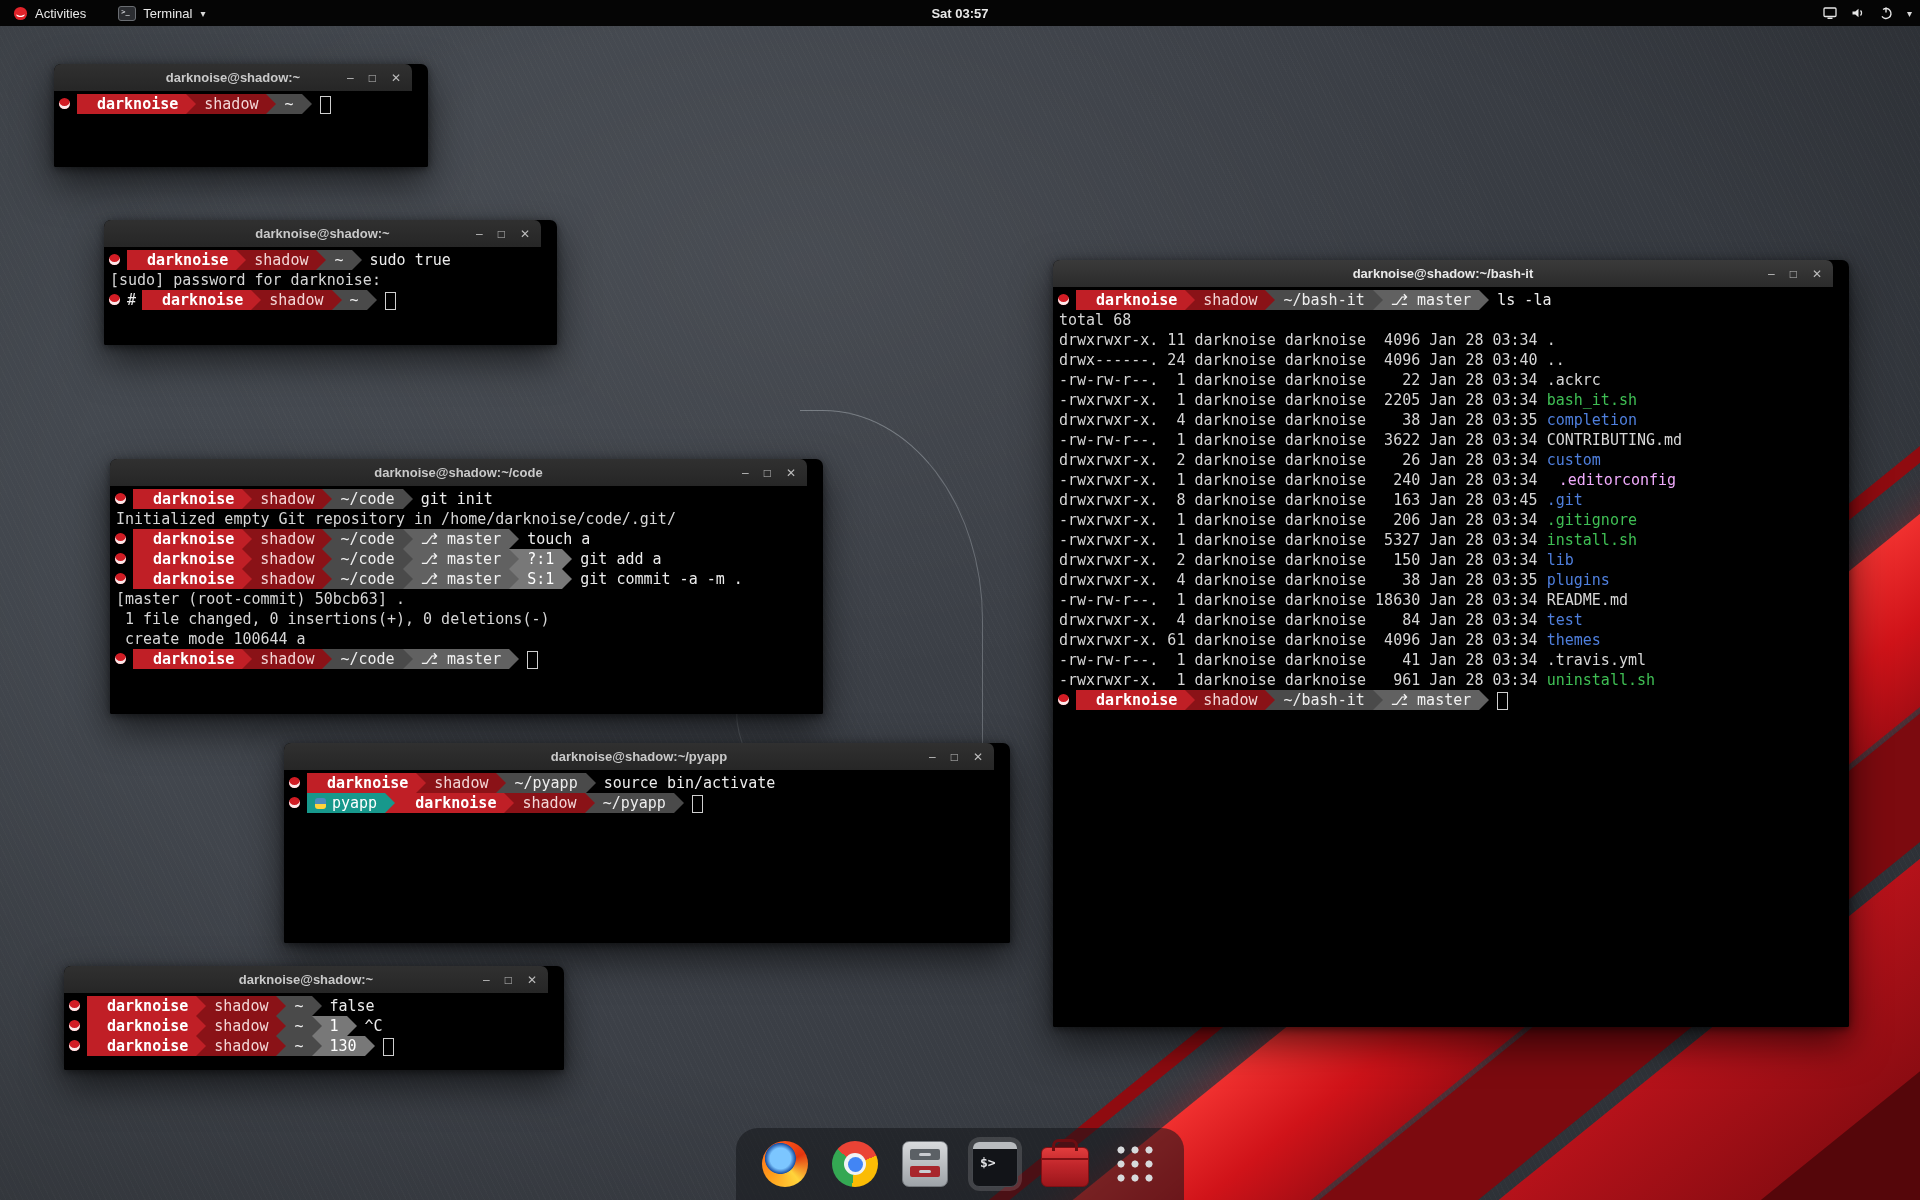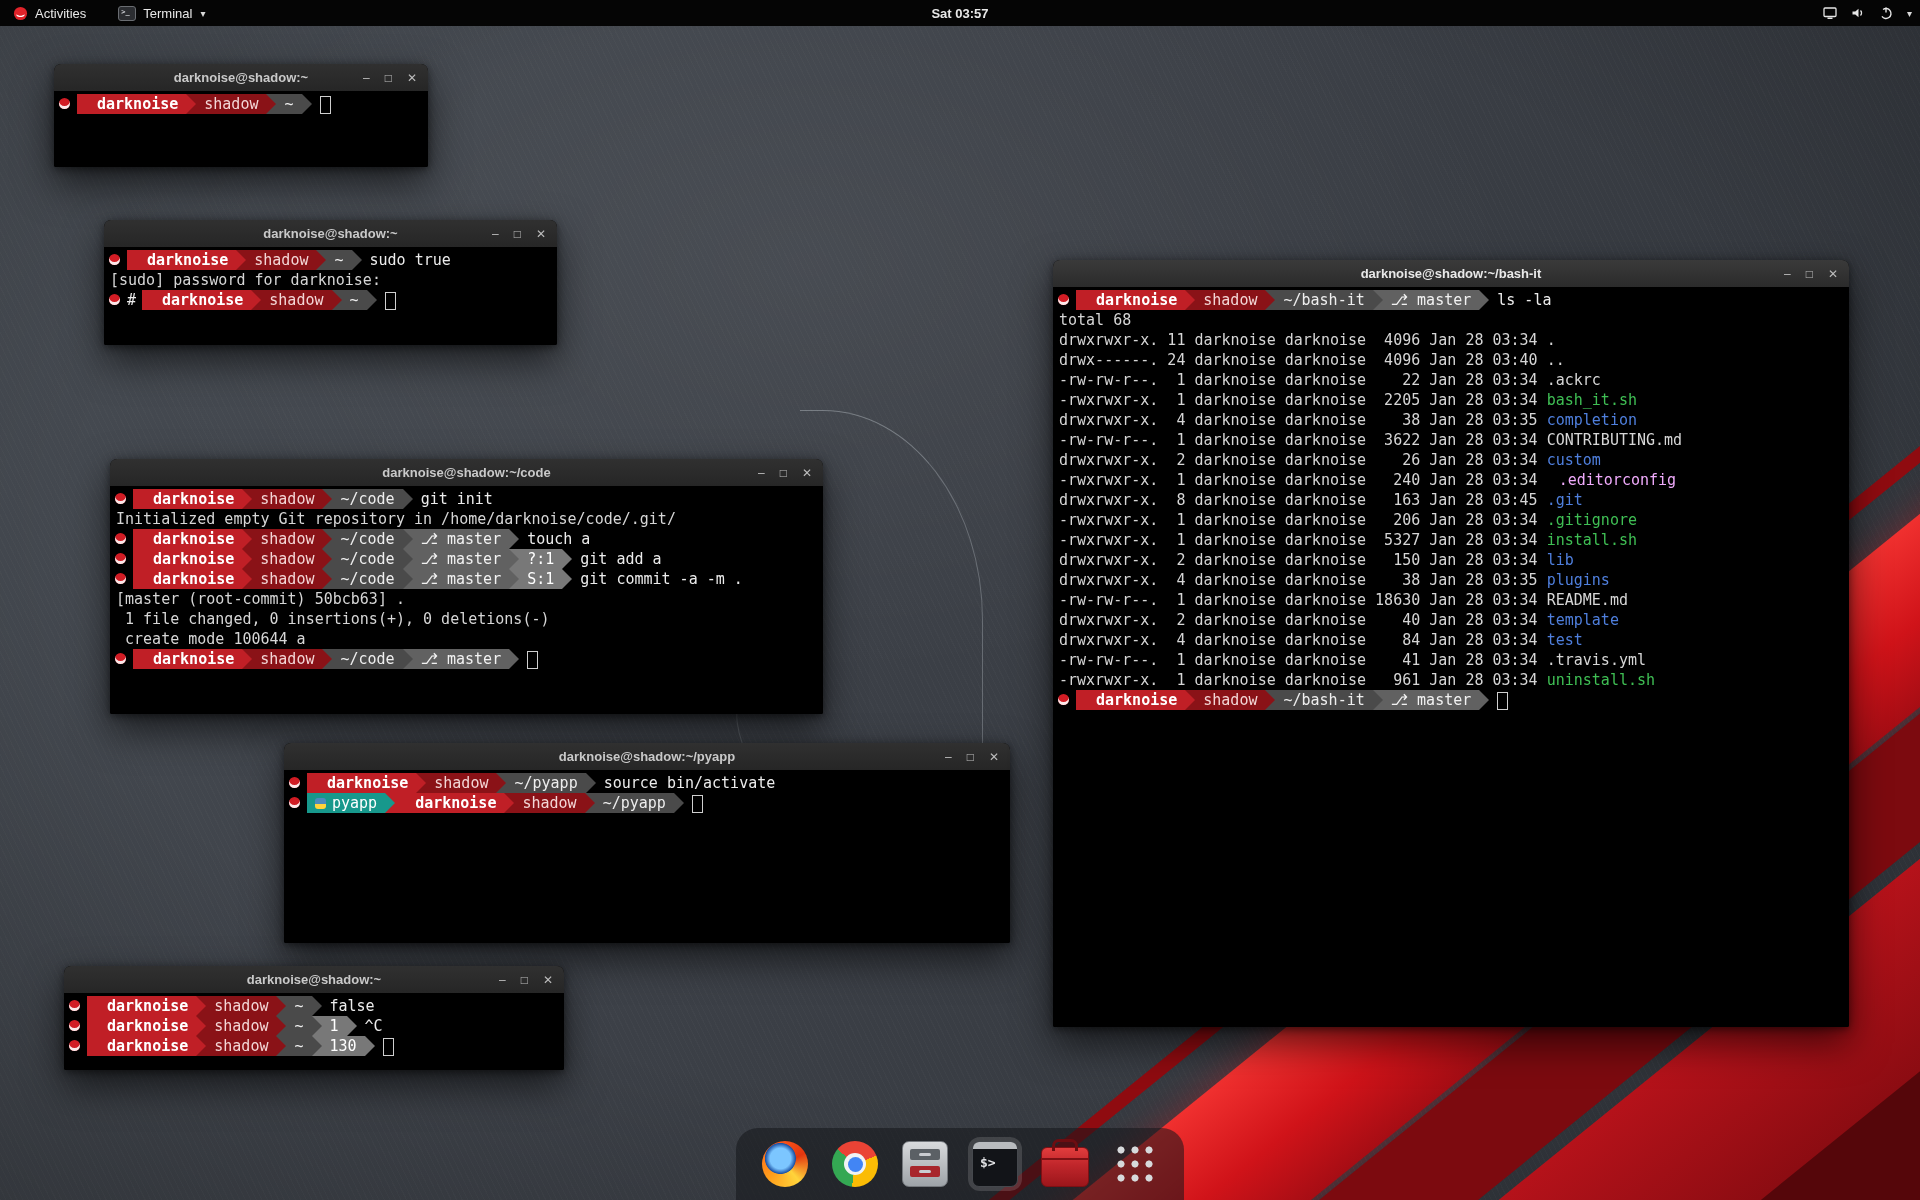--- a/index.html
+++ b/index.html
@@ -41,21 +41,21 @@
   .term-mini::before{content:">_";position:absolute;left:2px;top:1px;font:700 7px "DejaVu Sans Mono",monospace;color:#cfd2d6;}
   #tb-clock{position:absolute;left:50%;top:0;transform:translateX(-50%);height:100%;
       display:flex;align-items:center;font-weight:700;}
   #tb-right{position:absolute;right:8px;top:0;height:100%;display:flex;align-items:center;gap:12px;}
   .chev{font-size:10px;margin-left:1px;color:#d9d9d9;}
 
   
   #windows-layer{position:absolute;inset:0;z-index:10;}
   .win{position:absolute;border-radius:7px 7px 2px 2px;background:#000;
       box-shadow:0 16px 38px rgba(0,0,0,.6),0 2px 8px rgba(0,0,0,.5);}
-  .wtitle{position:absolute;top:0;left:0;right:0;height:27px;
+  .wtitle{position:absolute;top:0;left:0;right:16px;height:27px;
       background:linear-gradient(180deg,#303030,#262626);border-bottom:1px solid #141414;
       border-radius:7px 7px 0 0;color:#c9c9c9;}
   .wtitle.focused{background:linear-gradient(180deg,#3a3a3a,#2b2b2b);color:#e9e9e9;}
   .wtitle-text{position:absolute;left:60px;right:60px;top:0;height:27px;line-height:27px;
       text-align:center;font-size:13px;font-weight:700;white-space:nowrap;overflow:hidden;}
   .wbtns{position:absolute;right:11px;top:0;height:27px;display:flex;align-items:center;gap:15px;}
   .wbtn{font-size:12px;line-height:1;color:#bdbdbd;}
   .wbody{position:absolute;top:27px;left:0;right:0;bottom:0;background:#000;
       padding:3px 2px;overflow:hidden;border-radius:0 0 2px 2px;}
 
@@ -267,22 +267,22 @@
           <div class="term-line out">drwxrwxr-x.  4 darknoise darknoise    38 Jan 28 03:35 <span style="color: rgb(79, 127, 221);">completion</span></div>
           <div class="term-line out">-rw-rw-r--.  1 darknoise darknoise  3622 Jan 28 03:34 <span style="color: rgb(214, 214, 214);">CONTRIBUTING.md</span></div>
           <div class="term-line out">drwxrwxr-x.  2 darknoise darknoise    26 Jan 28 03:34 <span style="color: rgb(79, 127, 221);">custom</span></div>
           <div class="term-line out">-rwxrwxr-x.  1 darknoise darknoise   240 Jan 28 03:34 <span style="color: #f0abfc; margin-left: 12px;">.editorconfig</span></div>
           <div class="term-line out">drwxrwxr-x.  8 darknoise darknoise   163 Jan 28 03:45 <span style="color: rgb(79, 127, 221);">.git</span></div>
           <div class="term-line out">-rwxrwxr-x.  1 darknoise darknoise   206 Jan 28 03:34 <span style="color: rgb(63, 191, 84);">.gitignore</span></div>
           <div class="term-line out">-rwxrwxr-x.  1 darknoise darknoise  5327 Jan 28 03:34 <span style="color: rgb(63, 191, 84);">install.sh</span></div>
           <div class="term-line out">drwxrwxr-x.  2 darknoise darknoise   150 Jan 28 03:34 <span style="color: rgb(79, 127, 221);">lib</span></div>
           <div class="term-line out">drwxrwxr-x.  4 darknoise darknoise    38 Jan 28 03:35 <span style="color: rgb(79, 127, 221);">plugins</span></div>
           <div class="term-line out">-rw-rw-r--.  1 darknoise darknoise 18630 Jan 28 03:34 <span style="color: rgb(214, 214, 214);">README.md</span></div>
-          <div class="term-line out">drwxrwxr-x.  2 darknoise darknoise    40 Jan 28 03:34 <span style="color: rgb(79, 127, 221);">template</span></div>
           <div class="term-line out">drwxrwxr-x.  4 darknoise darknoise    84 Jan 28 03:34 <span style="color: rgb(79, 127, 221);">test</span></div>
+          <div class="term-line out">drwxrwxr-x. 61 darknoise darknoise  4096 Jan 28 03:34 <span style="color: rgb(79, 127, 221);">themes</span></div>
           <div class="term-line out">-rw-rw-r--.  1 darknoise darknoise    41 Jan 28 03:34 <span style="color: rgb(214, 214, 214);">.travis.yml</span></div>
           <div class="term-line out">-rwxrwxr-x.  1 darknoise darknoise   961 Jan 28 03:34 <span style="color: rgb(63, 191, 84);">uninstall.sh</span></div>
           <div class="term-line prow"><span class="rh-dot"></span><span class="seg seg-user" style="background: rgb(192, 31, 38); color: rgb(255, 255, 255);">darknoise</span><span class="pl-arrow" style="--prev: #c01f26; --next: #8a1217;"></span><span class="seg seg-host" style="background: rgb(138, 18, 23); color: rgb(243, 214, 214);">shadow</span><span class="pl-arrow" style="--prev: #8a1217; --next: #4a4a4a;"></span><span class="seg seg-path" style="background: rgb(74, 74, 74); color: rgb(238, 238, 238);">~/bash-it</span><span class="pl-arrow" style="--prev: #4a4a4a; --next: #616161;"></span><span class="seg seg-git" style="background: rgb(97, 97, 97); color: rgb(242, 242, 242);">⎇ master</span><span class="pl-arrow" style="--prev: #616161; --next: transparent;"></span><span class="curs"></span></div>
         </div>
       </div>
     </div>
 
   <div id="dock">
     <div class="dock-item">
         <div class="ic-firefox"></div>

